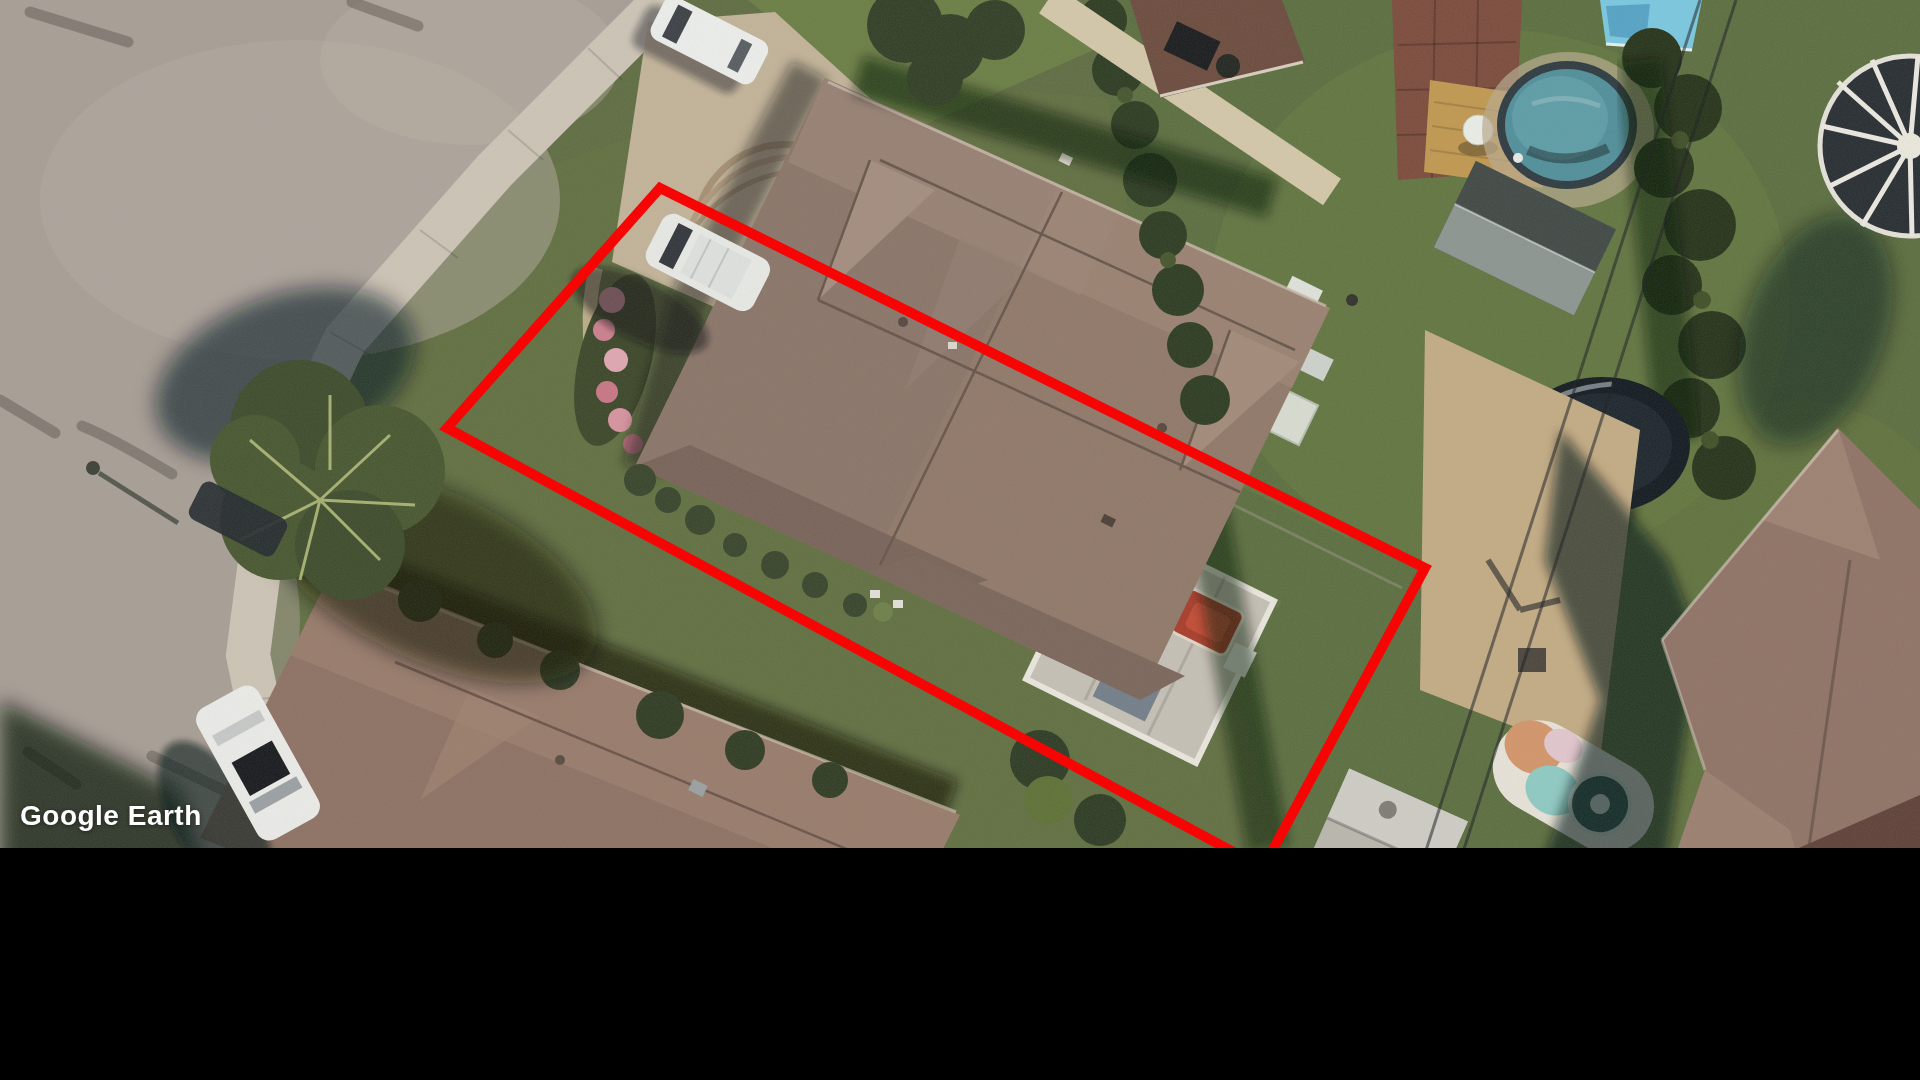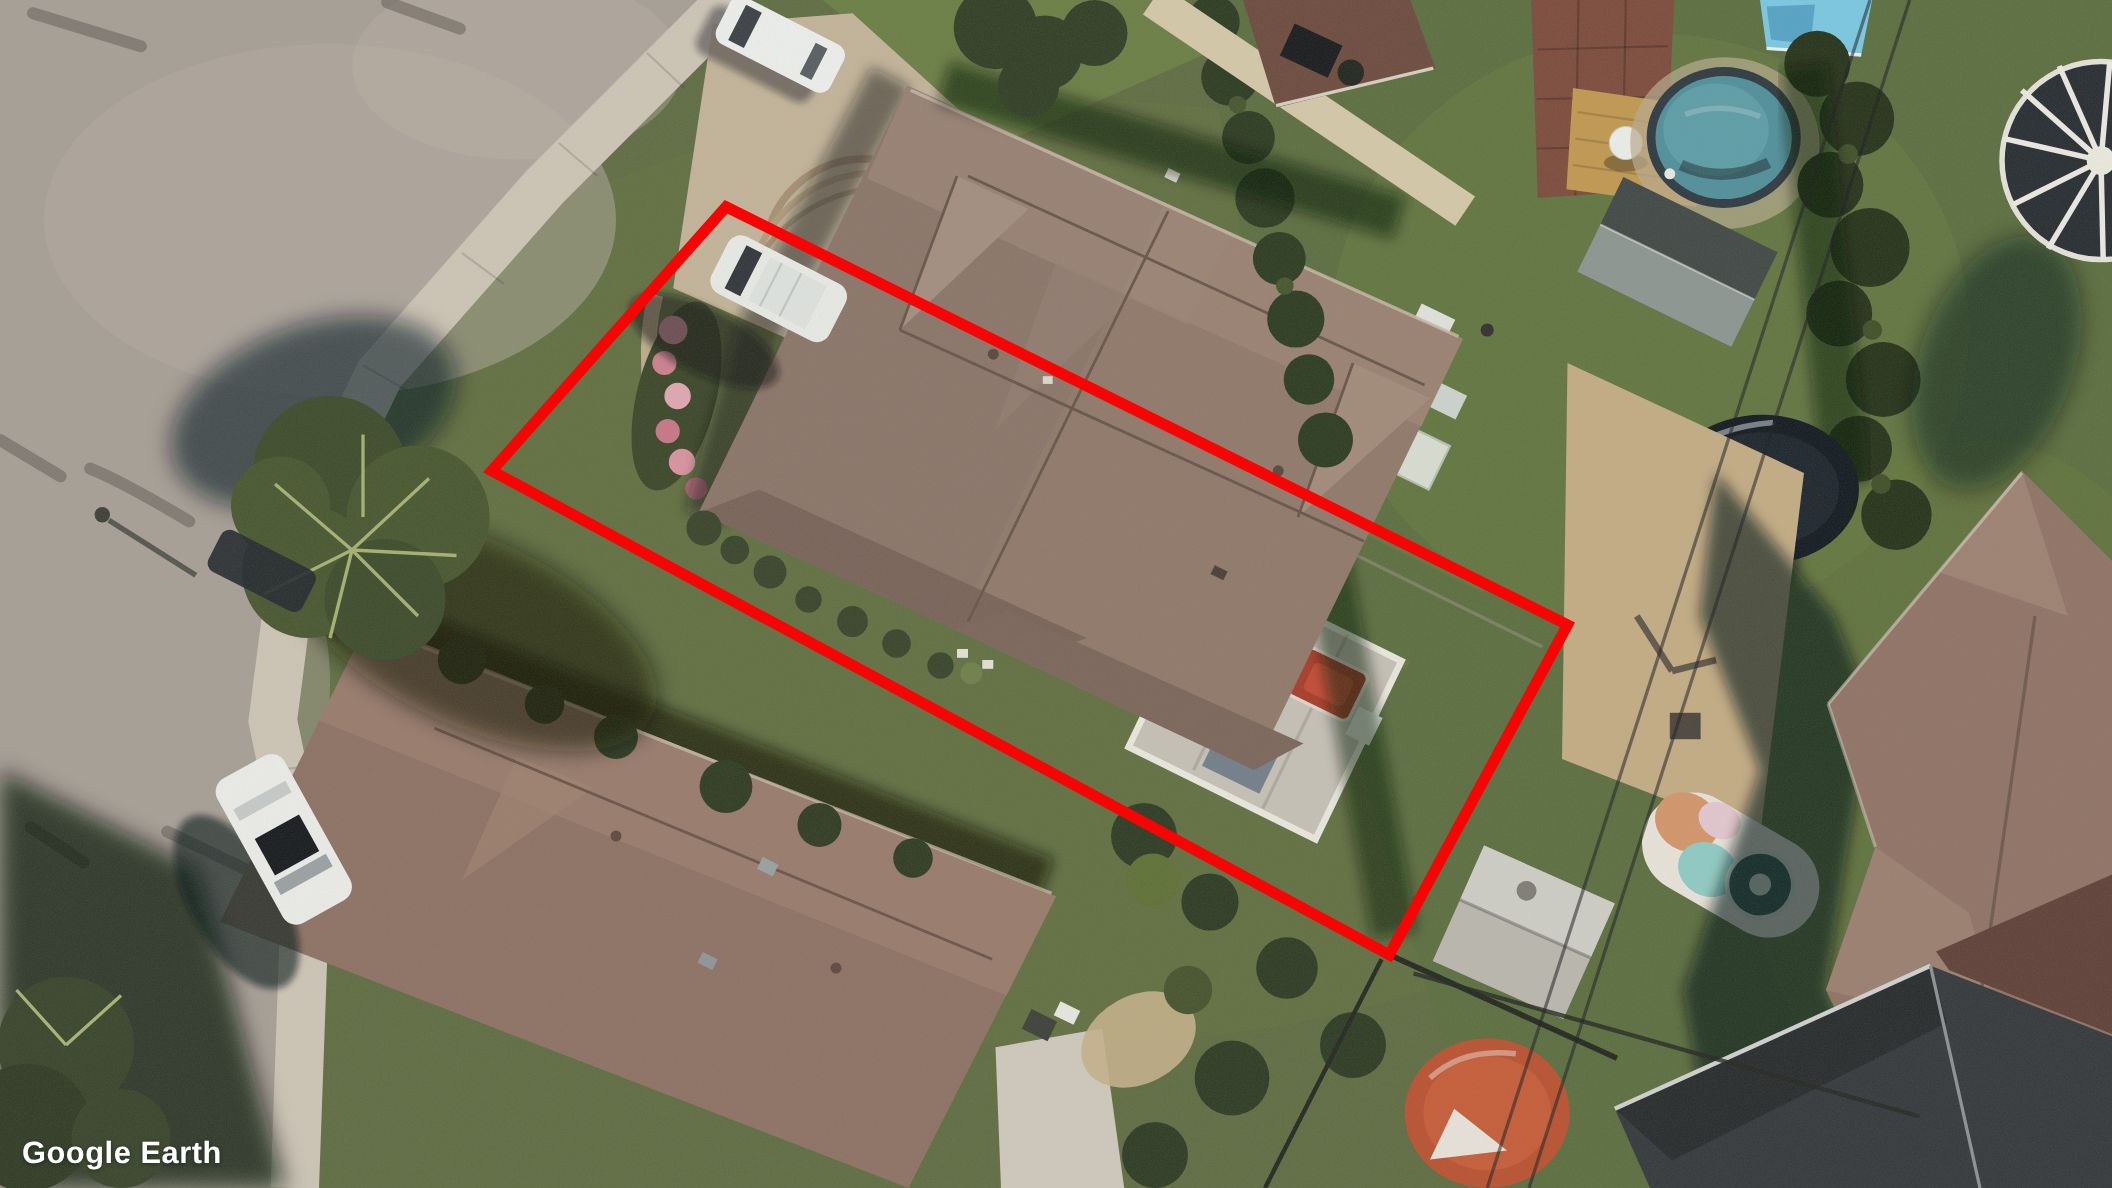--- a/index.html
+++ b/index.html
@@ -1,17 +1,17 @@
 <!DOCTYPE html>
 <html><head>
 <meta charset="utf-8">
 <style>
   html,body{margin:0;padding:0;background:#000;}
-  .stage{position:relative;width:1920px;height:1080px;overflow:hidden;
-         font-family:"Liberation Sans",sans-serif;background:#0f766e;}
+  .stage{position:relative;width:1920px;height:848px;overflow:hidden;
+         font-family:"Liberation Sans",sans-serif;background:#d946ef;}
   .stage svg{position:absolute;inset:0;display:block;}
   .watermark{position:absolute;left:20px;bottom:16px;color:#fff;
              font-size:28px;font-weight:600;letter-spacing:.5px;
              text-shadow:0 1px 4px rgba(0,0,0,.45);user-select:none;}
 </style>
 </head>
 <body>
 
 <div class="stage">
 <svg width="1920" height="1080" viewBox="0 0 1920 1080">

